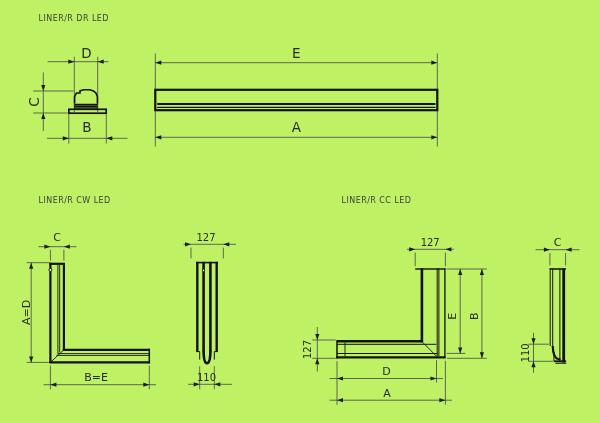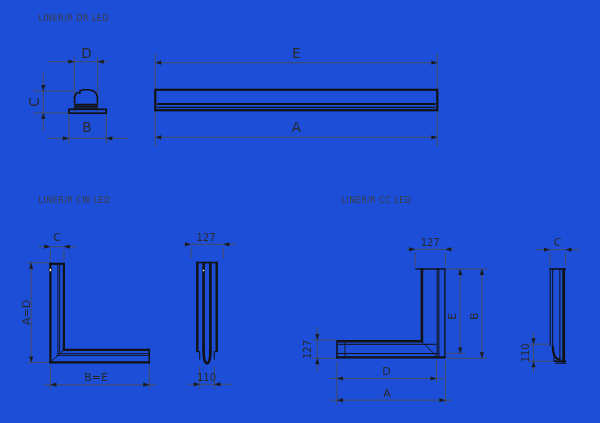--- a/index.html
+++ b/index.html
@@ -1,16 +1,16 @@
 <!DOCTYPE html>
 <html><head>
 <meta charset="utf-8">
 <style>
   html,body{margin:0;padding:0;background:#ffffff;}
-  #canvas-wrap{position:relative;width:600px;height:423px;background:#1d4ed8;overflow:hidden;
+  #canvas-wrap{position:relative;width:600px;height:423px;background:#bef264;overflow:hidden;
     font-family:"DejaVu Sans", "Liberation Sans", sans-serif;text-align:center;}
   svg{display:block;}
   .title{font-size:8px;fill:#3e3e3e;letter-spacing:.45px;font-family:"DejaVu Sans",sans-serif;}
   .lbl{fill:#2a2a2a;font-family:"DejaVu Sans",sans-serif;}
   .lbl-lg{font-size:13.5px;}
   .lbl-md{font-size:11px;}
   .lbl-sm{font-size:10px;}
   .dl{stroke:#4d4d4d;stroke-width:.85;fill:none;}
   .pl{stroke:#121212;fill:none;}
   .ah{fill:#1c1c1c;stroke:none;}

